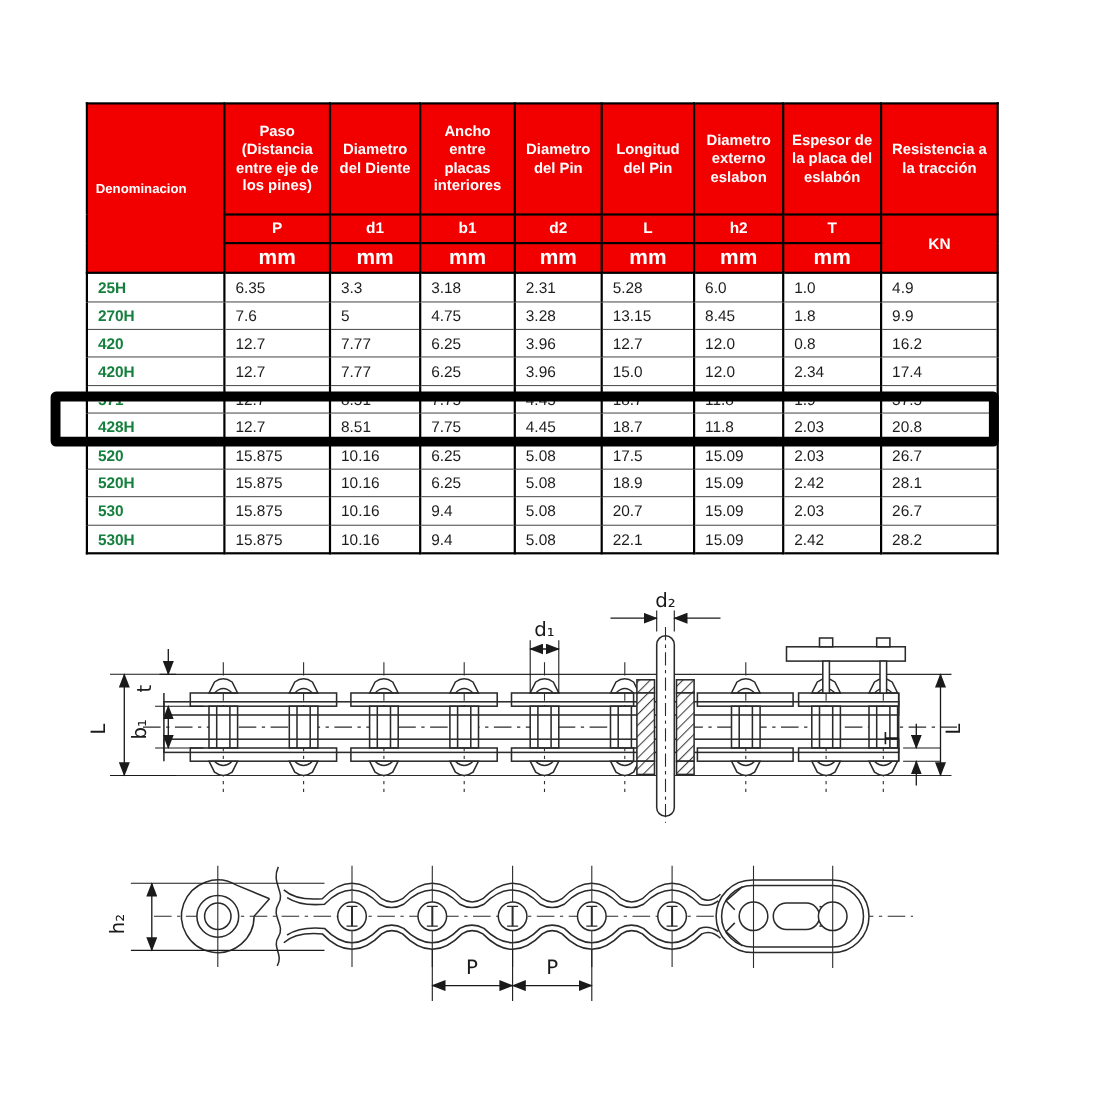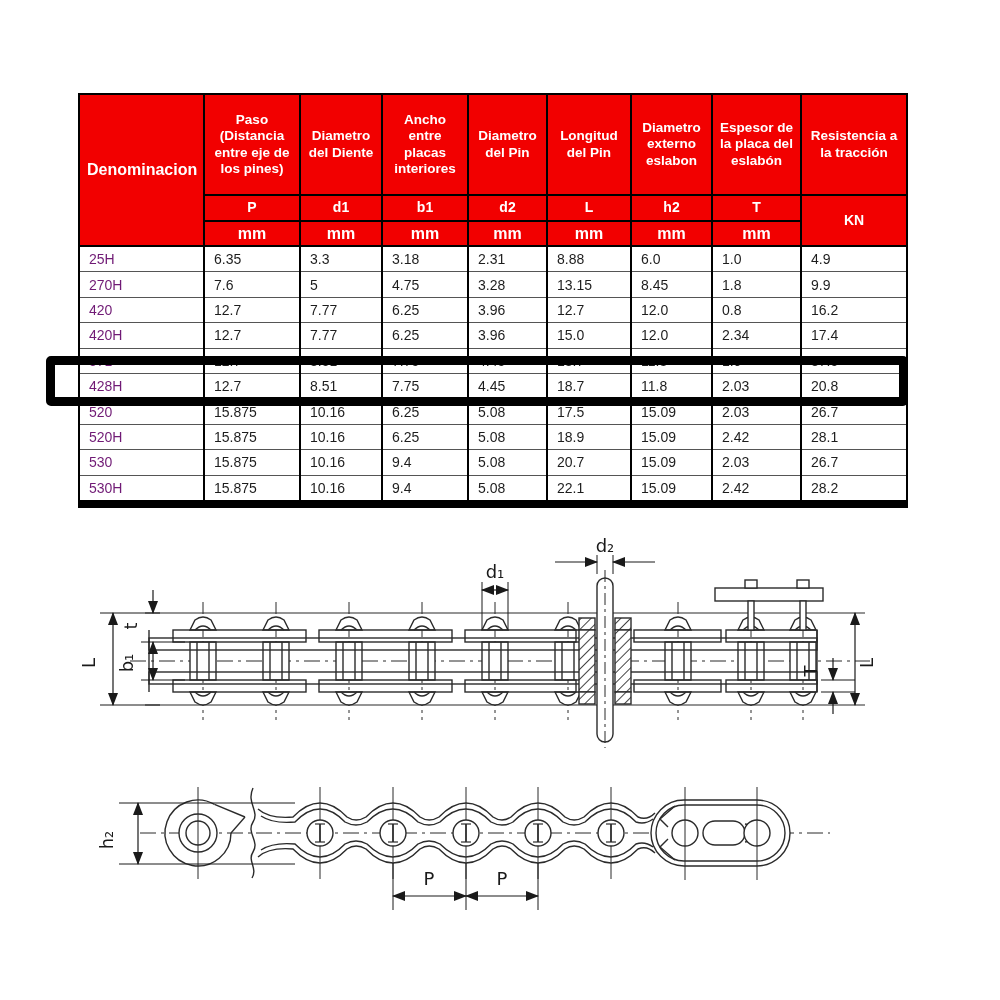--- a/index.html
+++ b/index.html
@@ -12,34 +12,34 @@
   .spec-table{
     position:absolute;left:78px;top:93px;width:828px;
     border-collapse:collapse;table-layout:fixed;
   }
   .spec-table th{
     background:#f20000;color:#ffffff;font-weight:bold;
     border:2px solid #000;vertical-align:middle;text-align:center;
     padding:1px 3px;line-height:1.22;
   }
   .spec-table th.h-title{font-size:13.5px;}
-  .spec-table th.h-name{text-align:left;padding-left:7px;font-size:16px;}
+  .spec-table th.h-name{text-align:left;padding-left:7px;font-size:12px;}
   .spec-table th.h-sym{font-size:14px;height:22px;}
-  .spec-table th.h-unit{font-size:16px;height:21px;margin-top:38px;}
+  .spec-table th.h-unit{font-size:19px;height:21px;margin-top:38px;}
   .spec-table tr.h-main{height:101px;}
   .spec-table td{
     border-left:2px solid #000;border-right:2px solid #000;
     border-top:1.5px solid #555;border-bottom:1.5px solid #555;
     font-size:14px;color:#1d1d1d;background:#fff;
     padding:2px 4px 2px 9px;height:20.4px;line-height:1;
     white-space:nowrap;overflow:hidden;text-align:left;vertical-align:middle;
   }
-  .spec-table td:first-child{font-weight:normal;color:#701a75;border-radius:10px;}
+  .spec-table td:first-child{font-weight:bold;color:#15803d;border-radius:10px;}
   .spec-table tr:first-child td{border-top:2px solid #000;}
-  .spec-table tr:last-child td{border-bottom:8px solid #000000;}
+  .spec-table tr:last-child td{border-bottom:2px solid #000000;}
   
   .c0{width:125px}.c1{width:96px}.c2{width:82px}.c3{width:86px}.c4{width:79px}
   .c5{width:84px}.c6{width:81px}.c7{width:89px}.c8{width:106px}
   
   .highlight-box{
     position:absolute;left:46px;top:356px;width:862px;height:50px;
     border:9px solid #000;border-radius:5px;box-sizing:border-box;
     z-index:6;background:transparent;pointer-events:none;
   }
   
@@ -96,21 +96,21 @@
       <th class="h-unit">mm</th>
     </tr>
   </thead>
   <tbody>
       <tr>
     <td>25H</td>
     <td>6.35</td>
     <td>3.3</td>
     <td>3.18</td>
     <td>2.31</td>
-    <td>8.88</td>
+    <td>5.28</td>
     <td>6.0</td>
     <td>1.0</td>
     <td>4.9</td>
   </tr>
       <tr>
     <td>270H</td>
     <td>7.6</td>
     <td>5</td>
     <td>4.75</td>
     <td>3.28</td>

